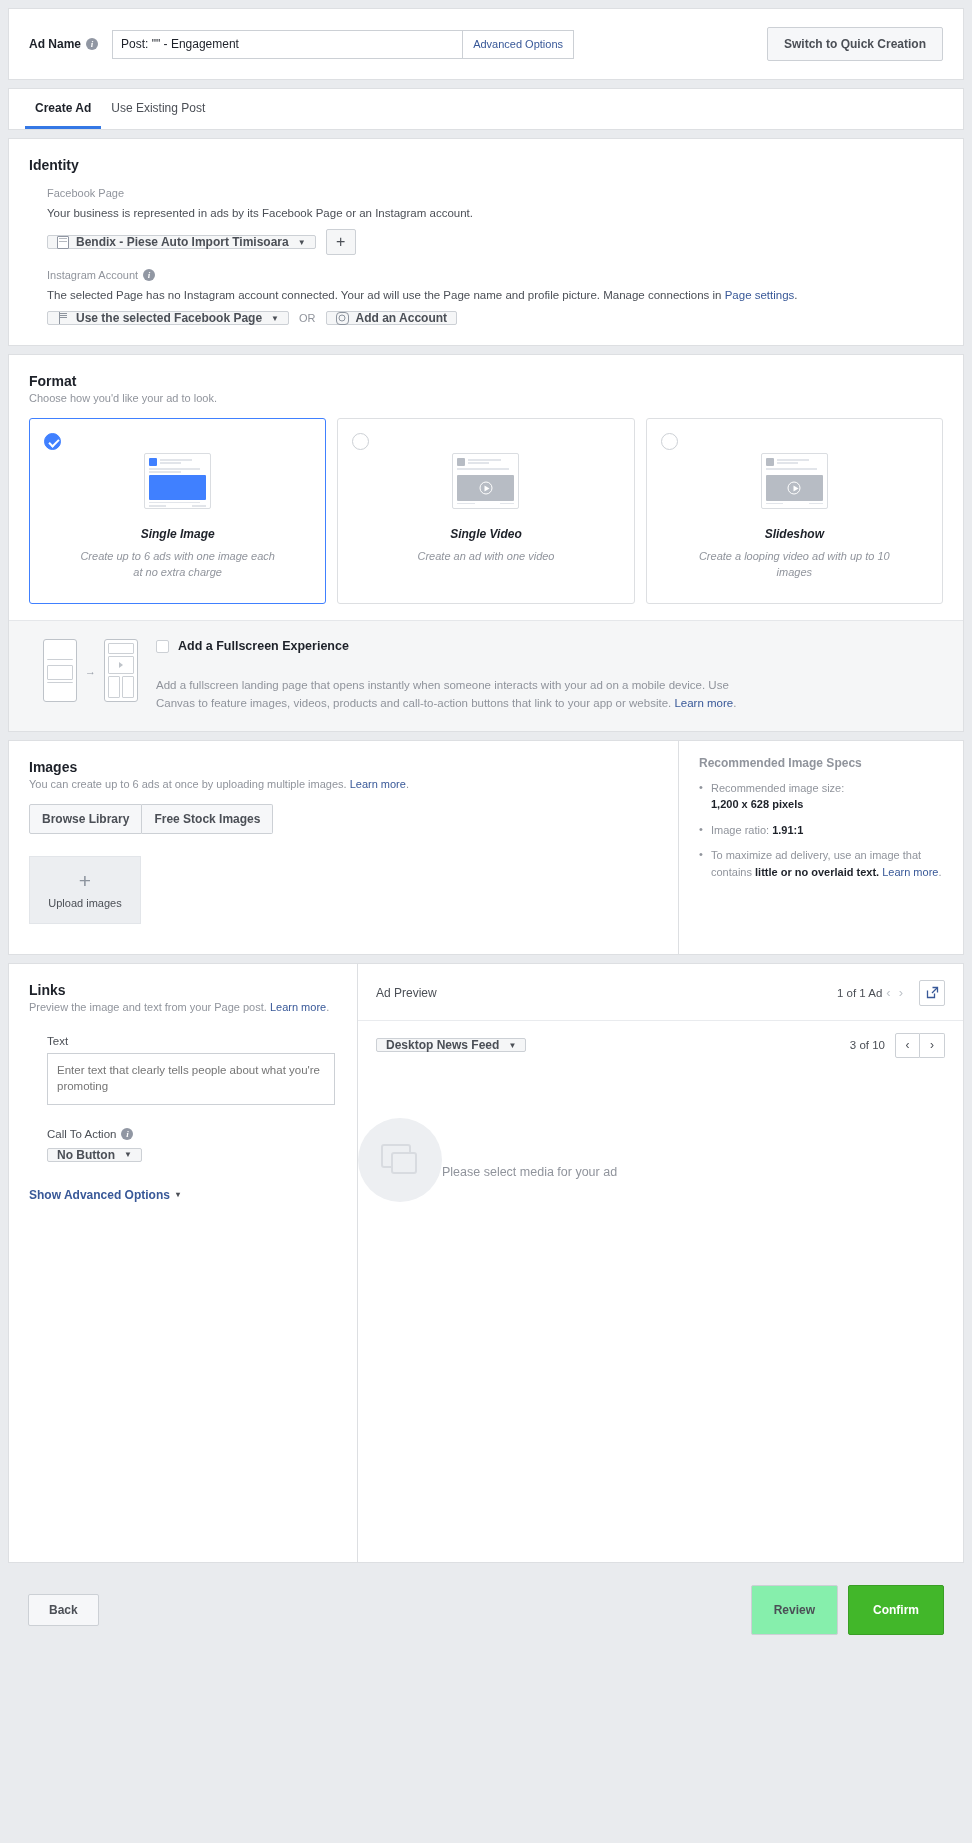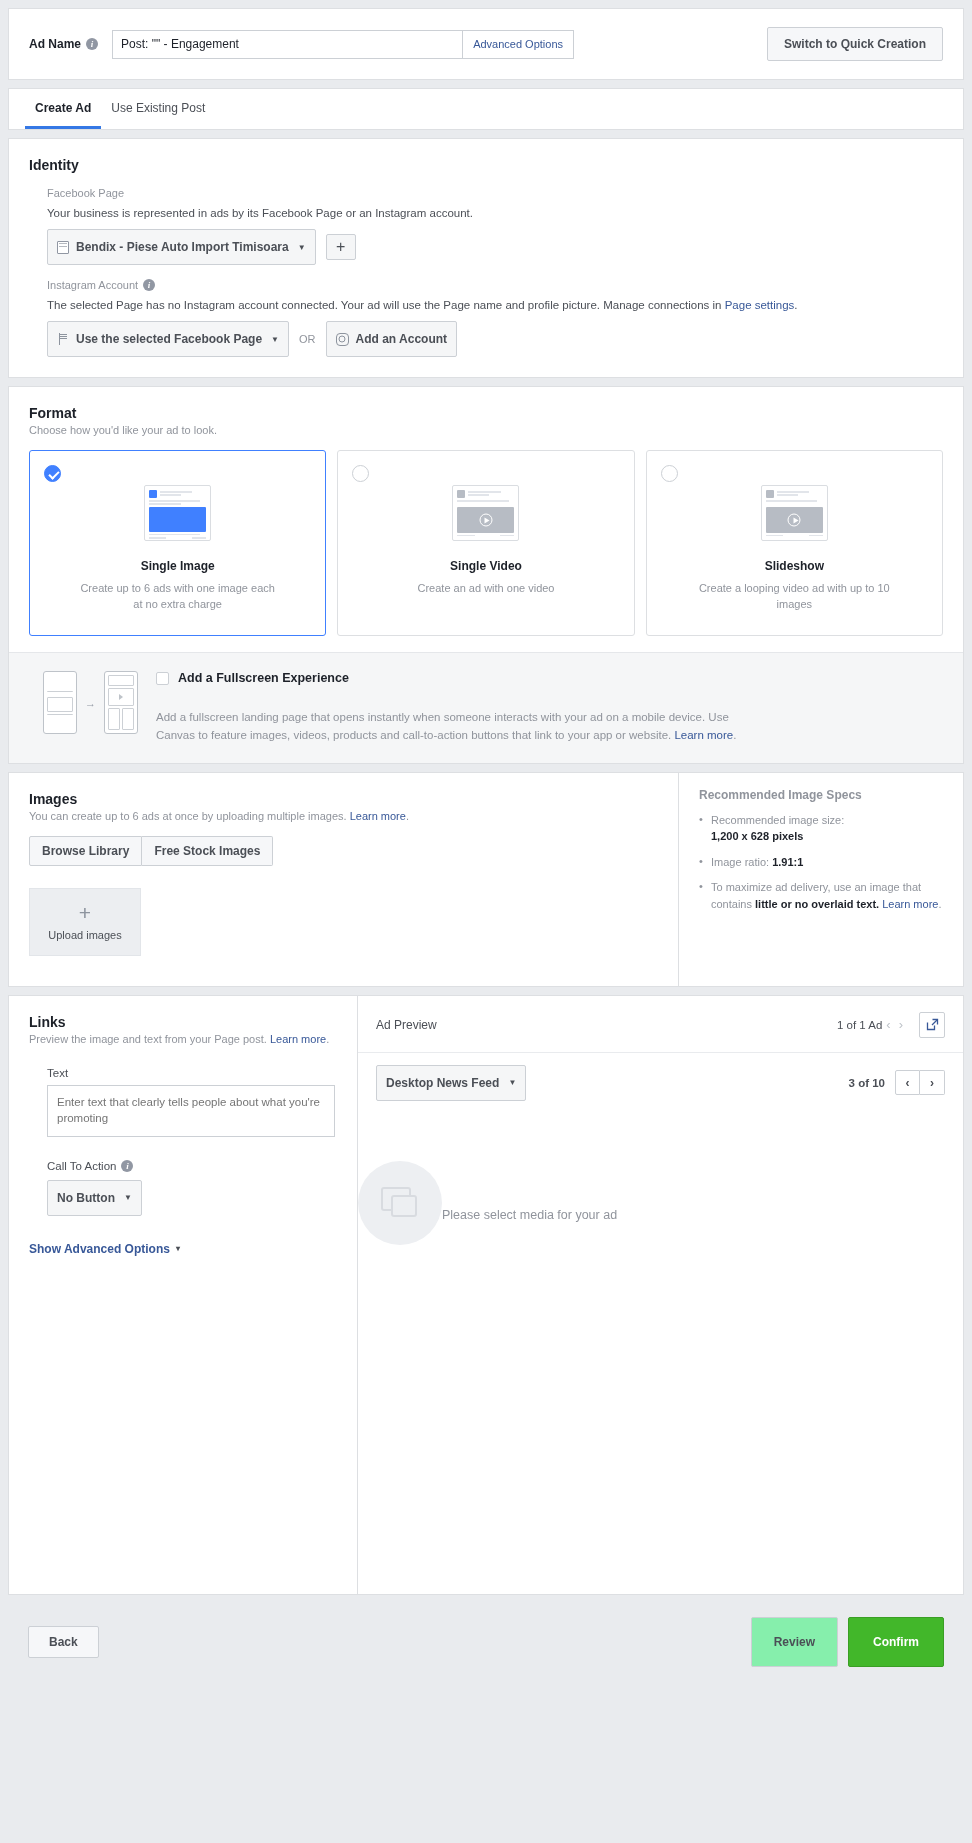--- a/index.html
+++ b/index.html
@@ -75,21 +75,21 @@
   .section-title { font-size: 14px; font-weight: bold; color: #1d2129; }
   .section-sub { font-size: 11px; color: #90949c; margin-top: 3px; }
   .indent { padding-left: 18px; }
   .field-label { font-size: 11px; color: #90949c; margin-top: 14px; display: flex; align-items: center; gap: 5px; }
   .field-desc { font-size: 11.5px; color: #4b4f56; margin-top: 6px; line-height: 1.4; }
   .link { color: #385898; text-decoration: none; cursor: pointer; }
 
   .select {
     display: inline-flex; align-items: center; gap: 7px;
     border: 1px solid #ccd0d5; background: #f5f6f7;
-    border-radius: 2px; height: 36px; padding: 0 9px;
+    border-radius: 2px; height: 14px; padding: 0 9px;
     font-size: 12px; font-weight: bold; color: #4b4f56; cursor: pointer;
   }
   .caret { font-size: 8px; color: #4b4f56; margin-left: 2px; }
   .plus-btn {
     width: 30px; height: 26px; border: 1px solid #ccd0d5; background: #f5f6f7;
     border-radius: 2px; display: inline-flex; align-items: center; justify-content: center;
     color: #4b4f56; font-size: 16px; cursor: pointer; line-height: 1;
   }
   .row { display: flex; align-items: center; gap: 10px; margin-top: 8px; }
   .or-text { font-size: 11px; color: #90949c; }
@@ -115,21 +115,21 @@
   .ig-icon {
     width: 13px; height: 13px; border: 1.4px solid #8d949e; border-radius: 4px;
     position: relative; flex: 0 0 auto;
   }
   .ig-icon::after {
     content: ""; position: absolute; left: 50%; top: 50%; transform: translate(-50%,-50%);
     width: 5px; height: 5px; border: 1.4px solid #8d949e; border-radius: 50%;
   }
 
   
-  .format-cards { display: flex; gap: 11px; margin-top: 14px; }
+  .format-cards { display: flex; gap: 11px; margin-top: 14px; font-style: italic; }
   .fmt-card {
     flex: 1; border: 1px solid #dddfe2; border-radius: 3px; background: #fff;
     position: relative; padding: 16px 14px 22px 14px; min-height: 172px;
     display: flex; flex-direction: column; align-items: center; cursor: pointer;
   }
   .fmt-card.selected { border: 1px solid #4080ff; }
   .radio {
     position: absolute; left: 14px; top: 14px;
     width: 17px; height: 17px; border-radius: 50%;
     border: 1px solid #ccd0d5; background: #fff;
@@ -219,21 +219,21 @@
   .preview-head { display: flex; align-items: center; padding: 16px 18px 14px 18px; border-bottom: 1px solid #e9ebee; }
   .preview-title { font-size: 12px; color: #4b4f56; }
   .preview-count { margin-left: auto; font-size: 11.5px; color: #4b4f56; }
   .arrow-btn { color: #bec3c9; font-size: 13px; padding: 0 4px; cursor: pointer; }
   .expand-btn {
     margin-left: 12px; width: 26px; height: 26px; border: 1px solid #ccd0d5;
     border-radius: 2px; background: #fff; display: flex; align-items: center;
     justify-content: center; cursor: pointer;
   }
   .preview-toolbar { display: flex; align-items: center; padding: 12px 18px; }
-  .pager { margin-left: auto; display: flex; align-items: center; gap: 10px; font-weight: bold; }
+  .pager { margin-left: auto; display: flex; align-items: center; gap: 10px; }
   .pager-count { font-size: 11.5px; color: #4b4f56; }
   .pg-btn {
     width: 25px; height: 25px; border: 1px solid #ccd0d5; background: #fff;
     display: flex; align-items: center; justify-content: center; cursor: pointer;
     color: #4b4f56; font-size: 12px;
   }
   .pg-btn.left { border-radius: 2px 0 0 2px; }
   .pg-btn.right { border-radius: 0 2px 2px 0; border-left: 0; }
   .preview-stage {
     display: flex; flex-direction: row; align-items: center;

